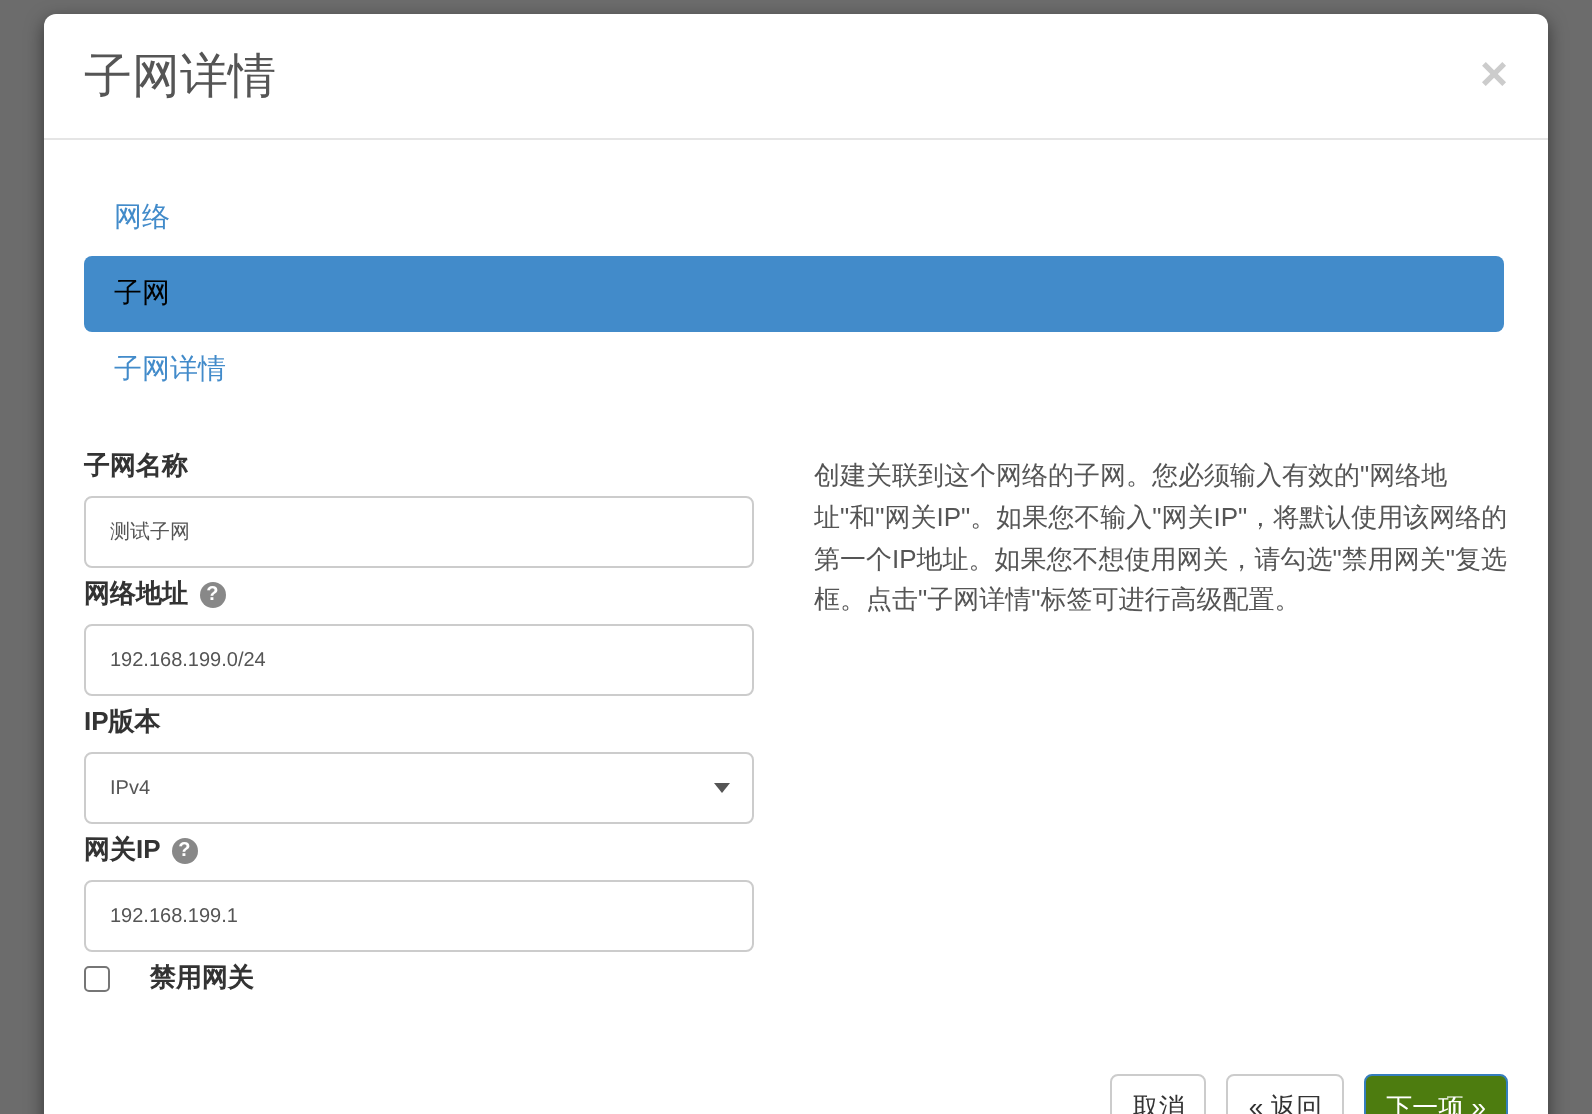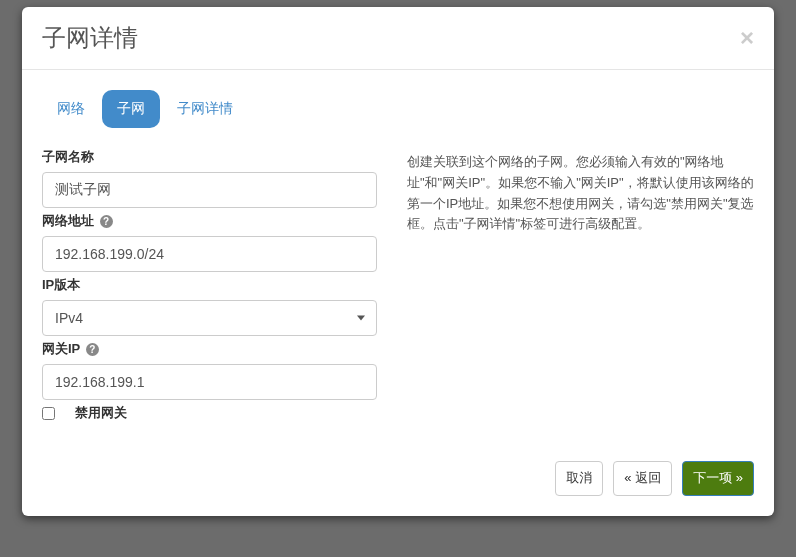--- a/index.html
+++ b/index.html
@@ -47,36 +47,36 @@
       border: none;
       line-height: 1;
     }
     .modal-body {
       padding: 20px;
     }
     .nav-tabs {
       display: flex;
       list-style: none;
       margin-bottom: 20px;
+      flex-direction: column;
     }
     .nav-tabs li {
       margin-right: 2px;
     }
     .nav-tabs a {
       display: block;
       padding: 10px 15px;
       color: #428bca;
       text-decoration: none;
       border-radius: 4px;
       cursor: pointer;
     }
     .nav-tabs li.active a {
       background: #428bca;
-      color: #ffffff;
-      border-radius: 10px;
+      color: #000000;
     }
     .content-row {
       display: flex;
       gap: 30px;
     }
     .form-col {
       flex: 0 0 335px;
     }
     .help-col {
       flex: 1;
@@ -106,21 +106,21 @@
       color: #fff;
       font-size: 10px;
       font-weight: bold;
       margin-left: 2px;
       vertical-align: middle;
     }
     .form-control {
       width: 100%;
       height: 36px;
       padding: 6px 12px;
-      font-size: 14px;
+      font-size: 10px;
       color: #555;
       background: #fff;
       border: 1px solid #ccc;
       border-radius: 4px;
     }
     .select-wrap {
       position: relative;
     }
     .select-caret {
       position: absolute;

